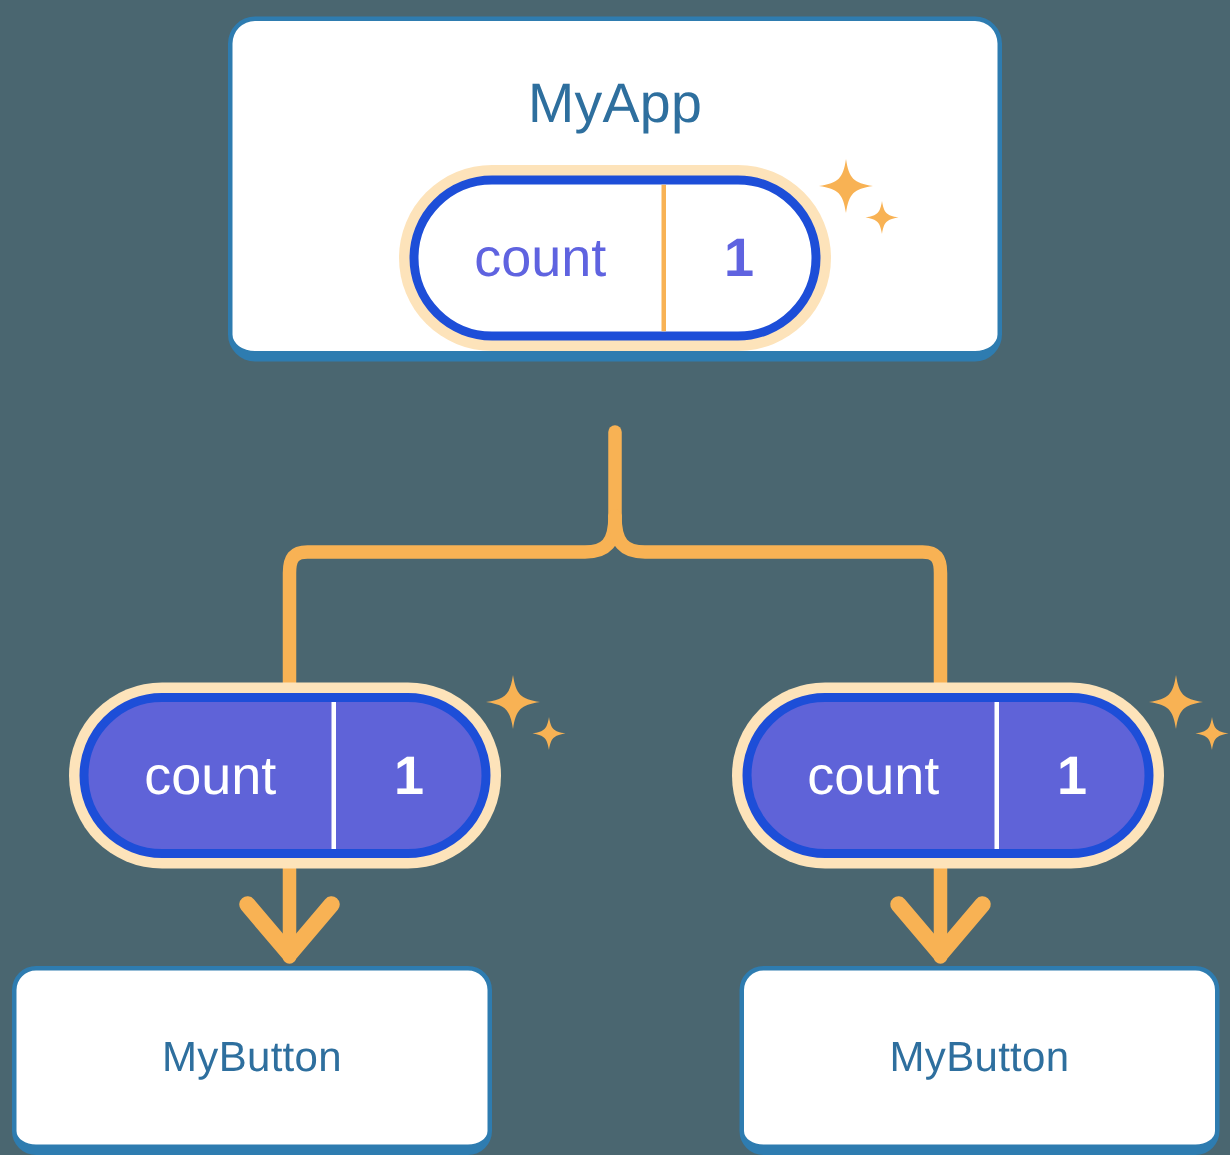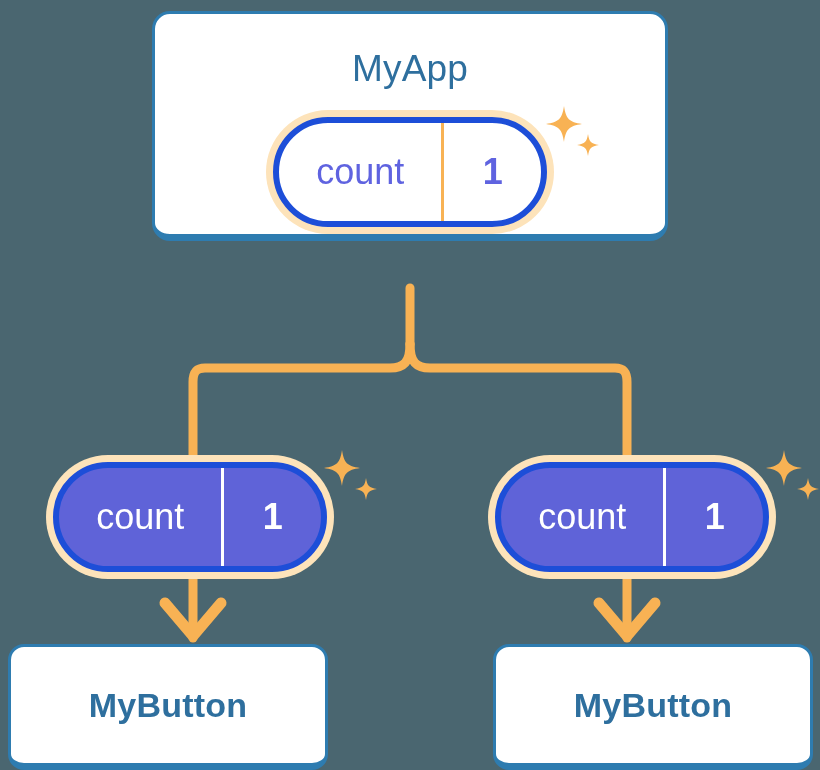--- a/index.html
+++ b/index.html
@@ -58,23 +58,22 @@
     margin-top: 36px;
   }
 
   .btn-card {
     height: 126px;
     border-radius: 16px;
   }
   #btn-card-left  { left: 8px;   top: 644px; width: 320px; }
   #btn-card-right { left: 493px; top: 644px; width: 320px; }
   .btn-card .card-title {
-    font-size: 34px;
+    font-size: 28px;
     line-height: 116px;
-    font-weight: bold;
   }
 
   
   .pill {
     position: absolute;
     box-sizing: border-box;
     border-radius: 999px;
     background: #fde3ba;          
     padding: 7px;
     display: flex;

